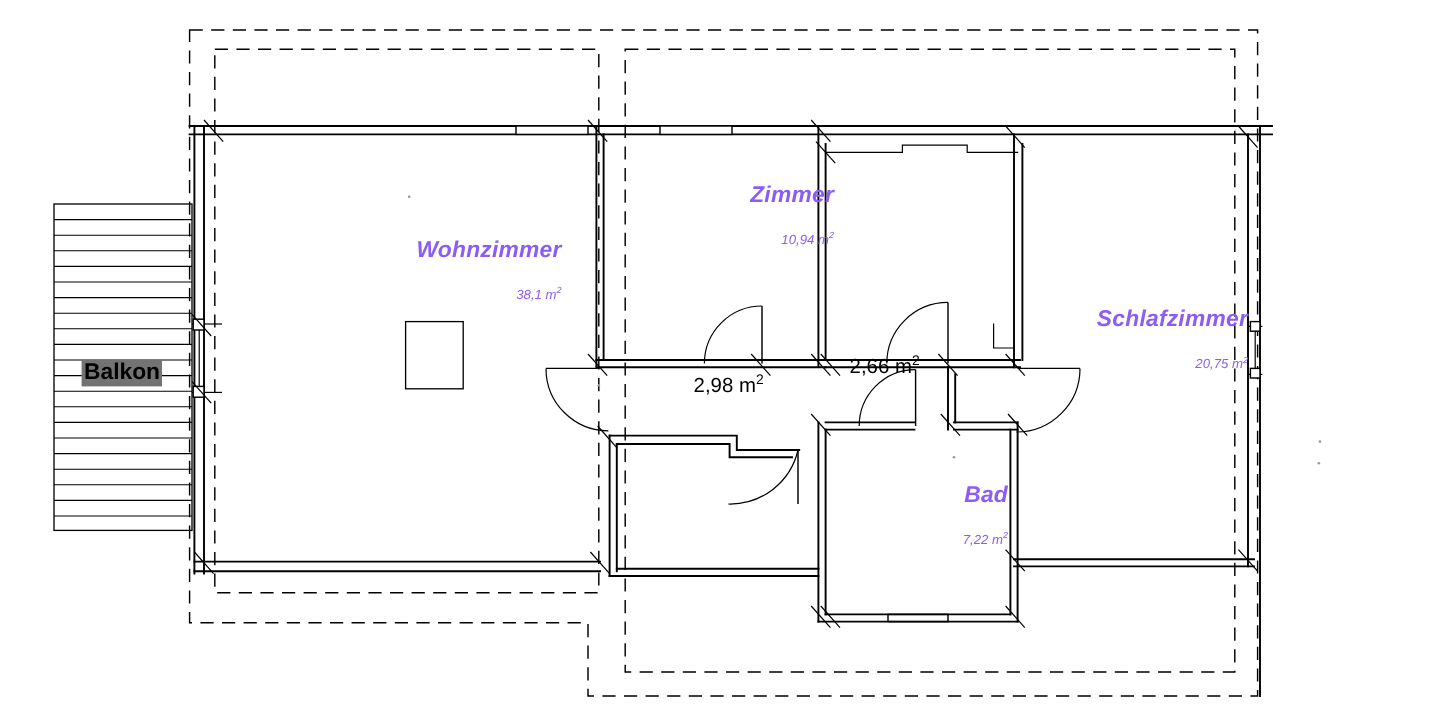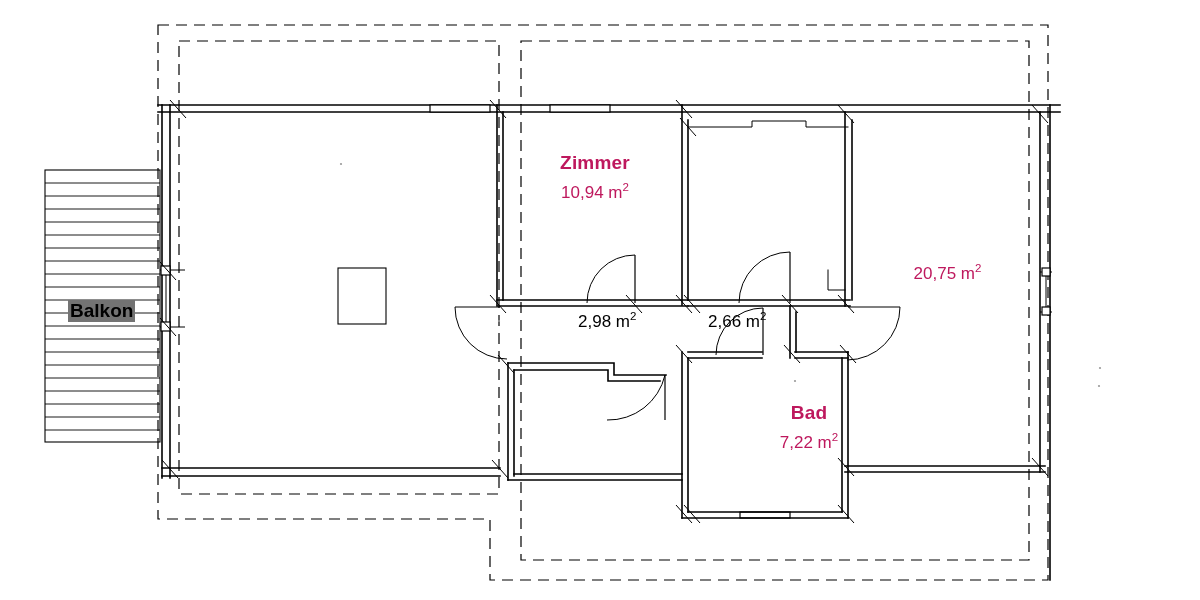--- a/index.html
+++ b/index.html
@@ -40,36 +40,37 @@
   .door-arc   { stroke: #000000; stroke-width: 1.0; fill: none; }
   .door-leaf  { stroke: #000000; stroke-width: 1.2; fill: none; }
   .tick       { stroke: #000000; stroke-width: 1.0; }
   .window-line{ stroke: #000000; stroke-width: 1.0; fill: none; }
   .balcony-hatch { stroke: #000000; stroke-width: 0.9; fill: none; }
   .balcony-frame { stroke: #000000; stroke-width: 1.1; fill: none; }
   .dot        { fill: #9a9a9a; }
 
   .room-label {
     position: absolute;
-    text-align: center;
-    color: #be185d;
+    text-align: right;
+    color: #8b5cf6;
     white-space: nowrap;
     user-select: none;
+    font-style: italic;
   }
   .room-name {
     font-size: 19px;
     font-weight: bold;
     line-height: 1.2;
     letter-spacing: 0.2px;
   }
   .room-area {
-    font-size: 17px;
+    font-size: 11px;
     font-weight: normal;
     line-height: 1.3;
-    margin-top: 7px;
+    margin-top: 18px;
   }
   .area-only {
     position: absolute;
     font-size: 17px;
     color: #000000;
     white-space: nowrap;
     user-select: none;
     text-align: center;
   }
   .balkon-label {
@@ -290,35 +291,40 @@
       <circle class="dot" cx="795" cy="381" r="1.1"></circle>
       <circle class="dot" cx="1099" cy="386" r="1.1"></circle>
       <circle class="dot" cx="1100" cy="368" r="1.1"></circle>
     </g>
 
     <rect x="338" y="268" width="48" height="56" fill="none" stroke="#000000" stroke-width="1.1"></rect>
   </svg>
 
   <div class="balkon-label" style="left:68px; top:300px;">Balkon</div>
 
+  <div class="room-label" style="left:258px; top:198px; width:210px;">
+    <div class="room-name">Wohnzimmer</div>
+    <div class="room-area">38,1 m<sup>2</sup></div>
+  </div>
 
   <div class="room-label" style="left:495px; top:152px; width:200px;">
     <div class="room-name">Zimmer</div>
     <div class="room-area">10,94 m<sup>2</sup></div>
   </div>
 
   <div class="room-label" style="left:680px; top:172px; width:140px;">
   </div>
 
   <div class="room-label" style="left:855px; top:256px; width:185px;">
+    <div class="room-name">Schlafzimmer</div>
     <div class="room-area">20,75 m<sup>2</sup></div>
   </div>
 
-  <div class="room-label" style="left:690px; top:402px; width:150px;padding-left:44px;">
+  <div class="room-label" style="left:690px; top:402px; width:150px;">
     <div class="room-name">Bad</div>
     <div class="room-area">7,22 m<sup>2</sup></div>
   </div>
 
   <div class="area-only" style="left:578px; top:312px;">2,98 m<sup>2</sup></div>
 
-  <div class="area-only" style="left:708px; top:312px;">2,66 m<sup>2</sup></div>
+  <div class="area-only" style="left:708px; top:296px;">2,66 m<sup>2</sup></div>
 
 </div>
 
 </body></html>

